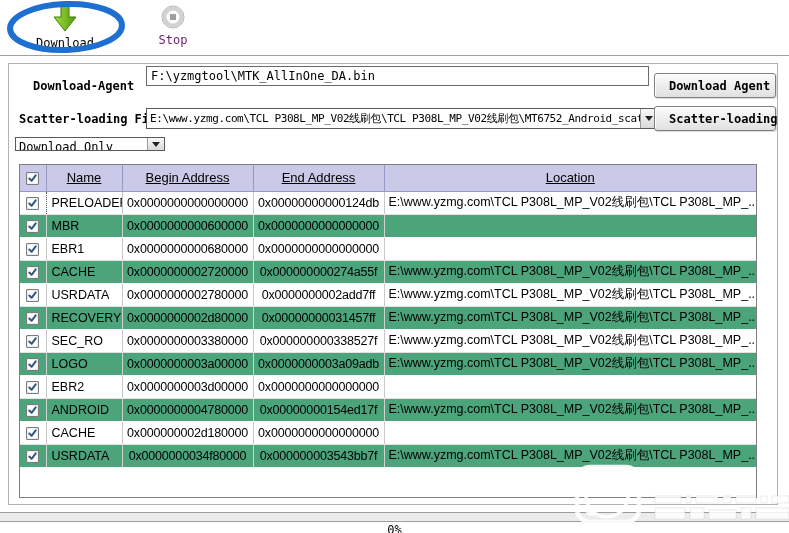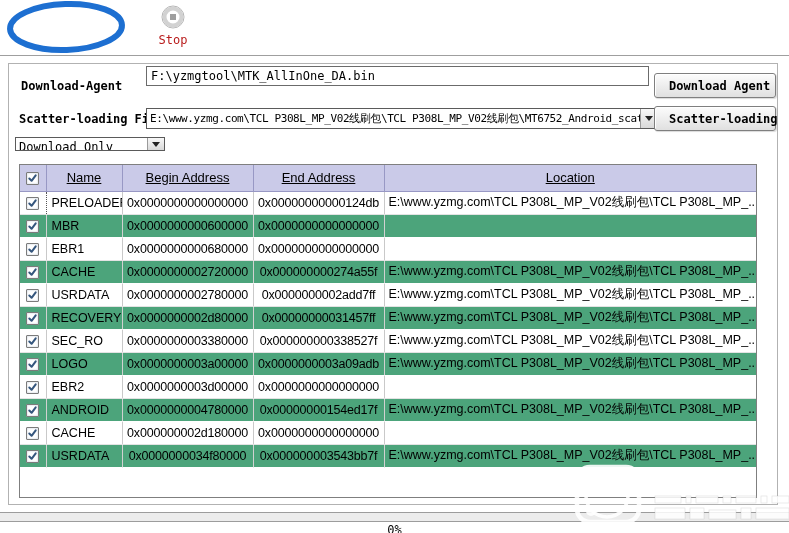--- a/index.html
+++ b/index.html
@@ -3,21 +3,21 @@
 <meta charset="utf-8">
 <style>
   html,body{margin:0;padding:0;width:789px;height:533px;overflow:hidden;background:#fff;}
   *{box-sizing:border-box;}
   .app{position:relative;width:789px;height:533px;font-family:"Liberation Sans",sans-serif;color:#000;}
   .abs{position:absolute;}
 
   
   .tbtn{display:flex;flex-direction:column;align-items:center;justify-content:flex-start;cursor:pointer;}
   .tbtn-label{font-family:"DejaVu Sans Mono",monospace;font-size:12px;margin-top:3px;}
-  .stop-label{color:#b91c1c;}
+  .stop-label{color:#701a75;}
   .annotation{pointer-events:none;}
   .separator{left:0;top:55px;width:789px;height:2px;border-top:1px solid #9f9f9f;border-bottom:1px solid #ffffff;}
 
   
   .groupbox{left:8px;top:63px;width:770px;height:442px;border:1px solid #b2b2b2;background:#fff;}
   .syslabel{font-family:"DejaVu Sans Mono",monospace;font-size:12px;font-weight:600;white-space:nowrap;}
   .field{background:#fff;border:1px solid #6b6b6b;font-family:"DejaVu Sans Mono",monospace;font-size:12px;
          padding:2px 4px;white-space:nowrap;overflow:hidden;}
   .combo{background:#fff;border:1px solid #5a5a5a;display:flex;align-items:stretch;overflow:hidden;}
   .combo-value{flex:1;font-family:"DejaVu Sans Mono",monospace;font-size:11px;letter-spacing:-0.4px;
@@ -57,39 +57,51 @@
                border-top:1px solid #9c9c9c;border-bottom:1px solid #9c9c9c;}
   .percent{left:0;top:523px;width:789px;text-align:center;font-family:"DejaVu Sans Mono",monospace;font-size:12px;}
 
   .watermark{left:560px;top:444px;width:229px;height:89px;pointer-events:none;}
 </style>
 </head>
 <body>
 
 <div class="app">
 
+  <div class="abs tbtn" style="left:24px;top:4px;width:82px;height:50px;">
+    <svg width="24" height="29" viewBox="0 0 24 29">
+      <defs>
+          <linearGradient id="g1" x1="0" y1="0" x2="1" y2="0">
+        <stop offset="0" stop-color="#a6dd45"></stop>
+            <stop offset="1" stop-color="#4f9a0a"></stop>
+          </linearGradient>
+        </defs>
+      <path d="M8 1 H16 V13 H23 L12 27 L1 13 H8 Z" fill="url(#g1)" stroke="#3f7d08" stroke-width="1"></path>
+    </svg>
+    <span class="tbtn-label">Download</span>
+  </div>
 
   <svg class="abs annotation" style="left:4px;top:0;" width="124" height="55" viewBox="0 0 124 55">
     <ellipse cx="62" cy="27" rx="56" ry="23" fill="none" stroke="#1d6fd1" stroke-width="6" transform="rotate(-2 62 27)"></ellipse>
   </svg>
 
   <div class="abs tbtn" style="left:142px;top:4px;width:62px;height:50px;">
     <svg width="26" height="26" viewBox="0 0 26 26">
       <circle cx="13" cy="13" r="11" fill="none" stroke="#b5b5b5" stroke-width="1"></circle>
       <circle cx="13" cy="13" r="8.5" fill="none" stroke="#d2d2d2" stroke-width="4"></circle>
       <rect x="10" y="10" width="6" height="6" fill="#9e9e9e"></rect>
     </svg>
     <span class="tbtn-label stop-label">Stop</span>
   </div>
 
   <div class="abs separator"></div>
 
   <div class="abs groupbox">
 
-    <div class="abs syslabel" style="left:12px;top:15px;text-align:center;">Download-Agent</div>
+    <div class="abs syslabel" style="left:24px;top:15px;text-align:center;">Download-Agent</div>
     <div class="abs field" style="left:137px;top:2px;width:503px;height:20px;">F:\yzmgtool\MTK_AllInOne_DA.bin</div>
     <div class="abs push-btn" style="left:645px;top:9px;width:122px;">
       <svg width="17" height="13" viewBox="0 0 17 13">
         <path d="M1 2.5 H6.5 L8 4.5 H16 V11.5 A1 1 0 0 1 15 12.5 H2 A1 1 0 0 1 1 11.5 Z" fill="#f5c33c" stroke="#a87f1d" stroke-width="1"></path>
         <path d="M1 5.5 H16" stroke="#ffe08a" stroke-width="1.4"></path>
       </svg>
       <span>Download Agent</span>
     </div>
 
     <div class="abs syslabel" style="left:10px;top:48px;">Scatter-loading File</div>

